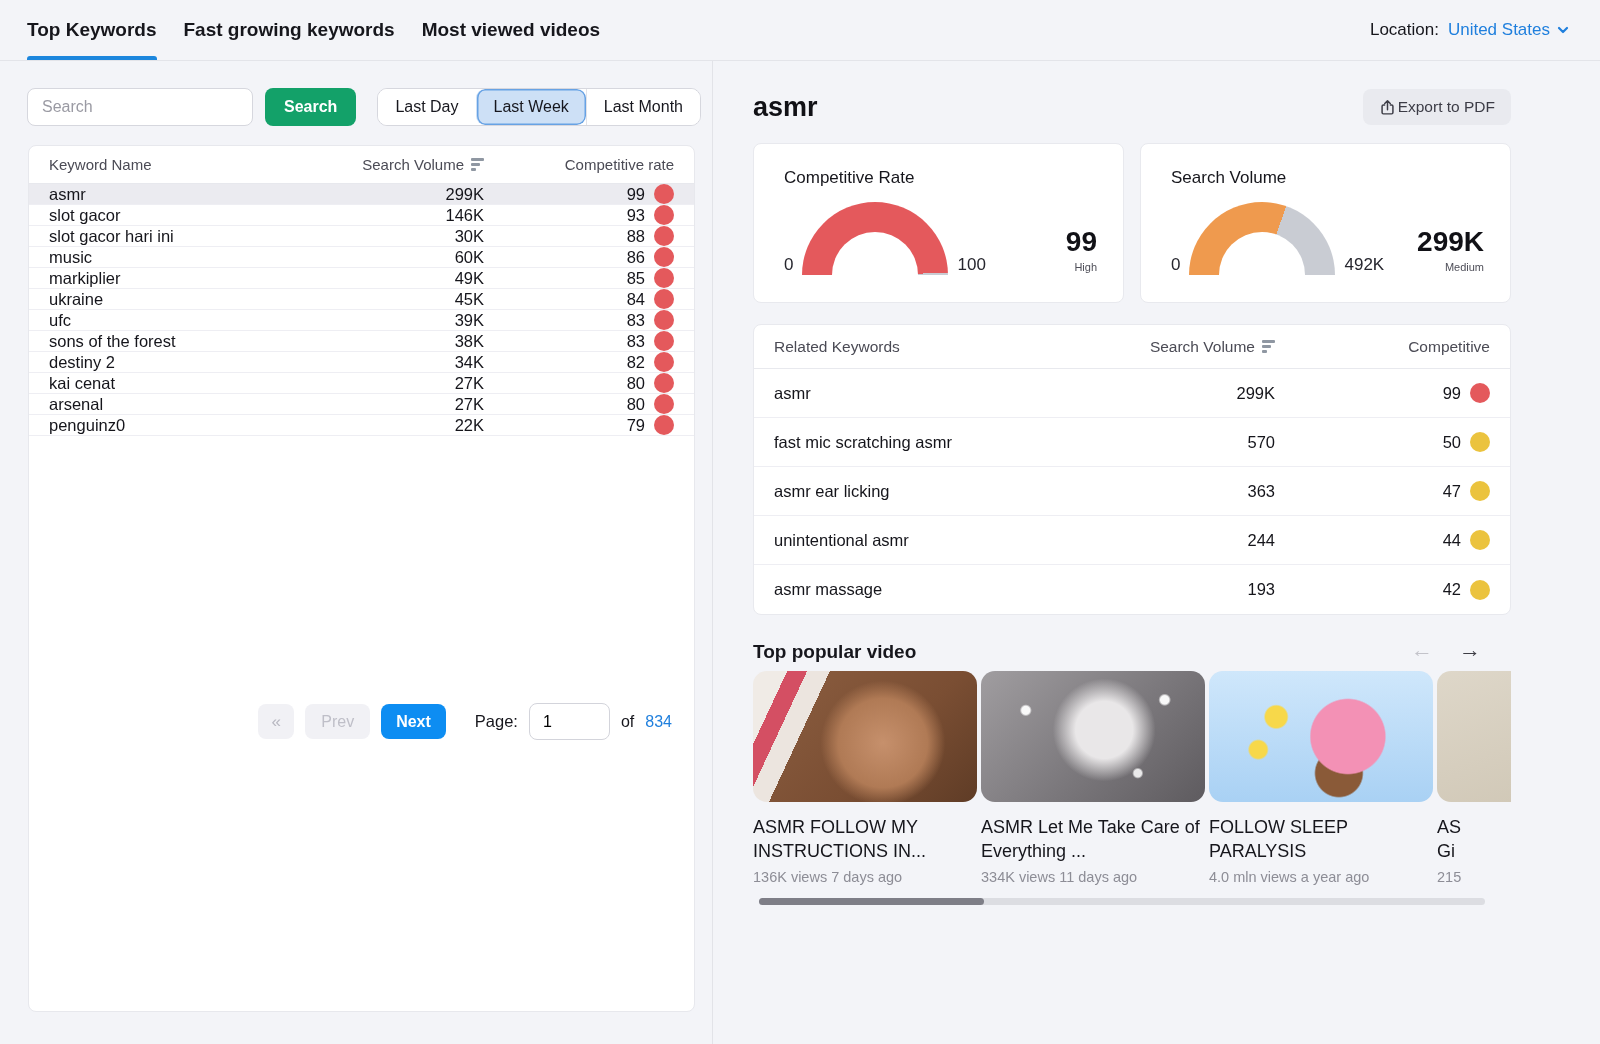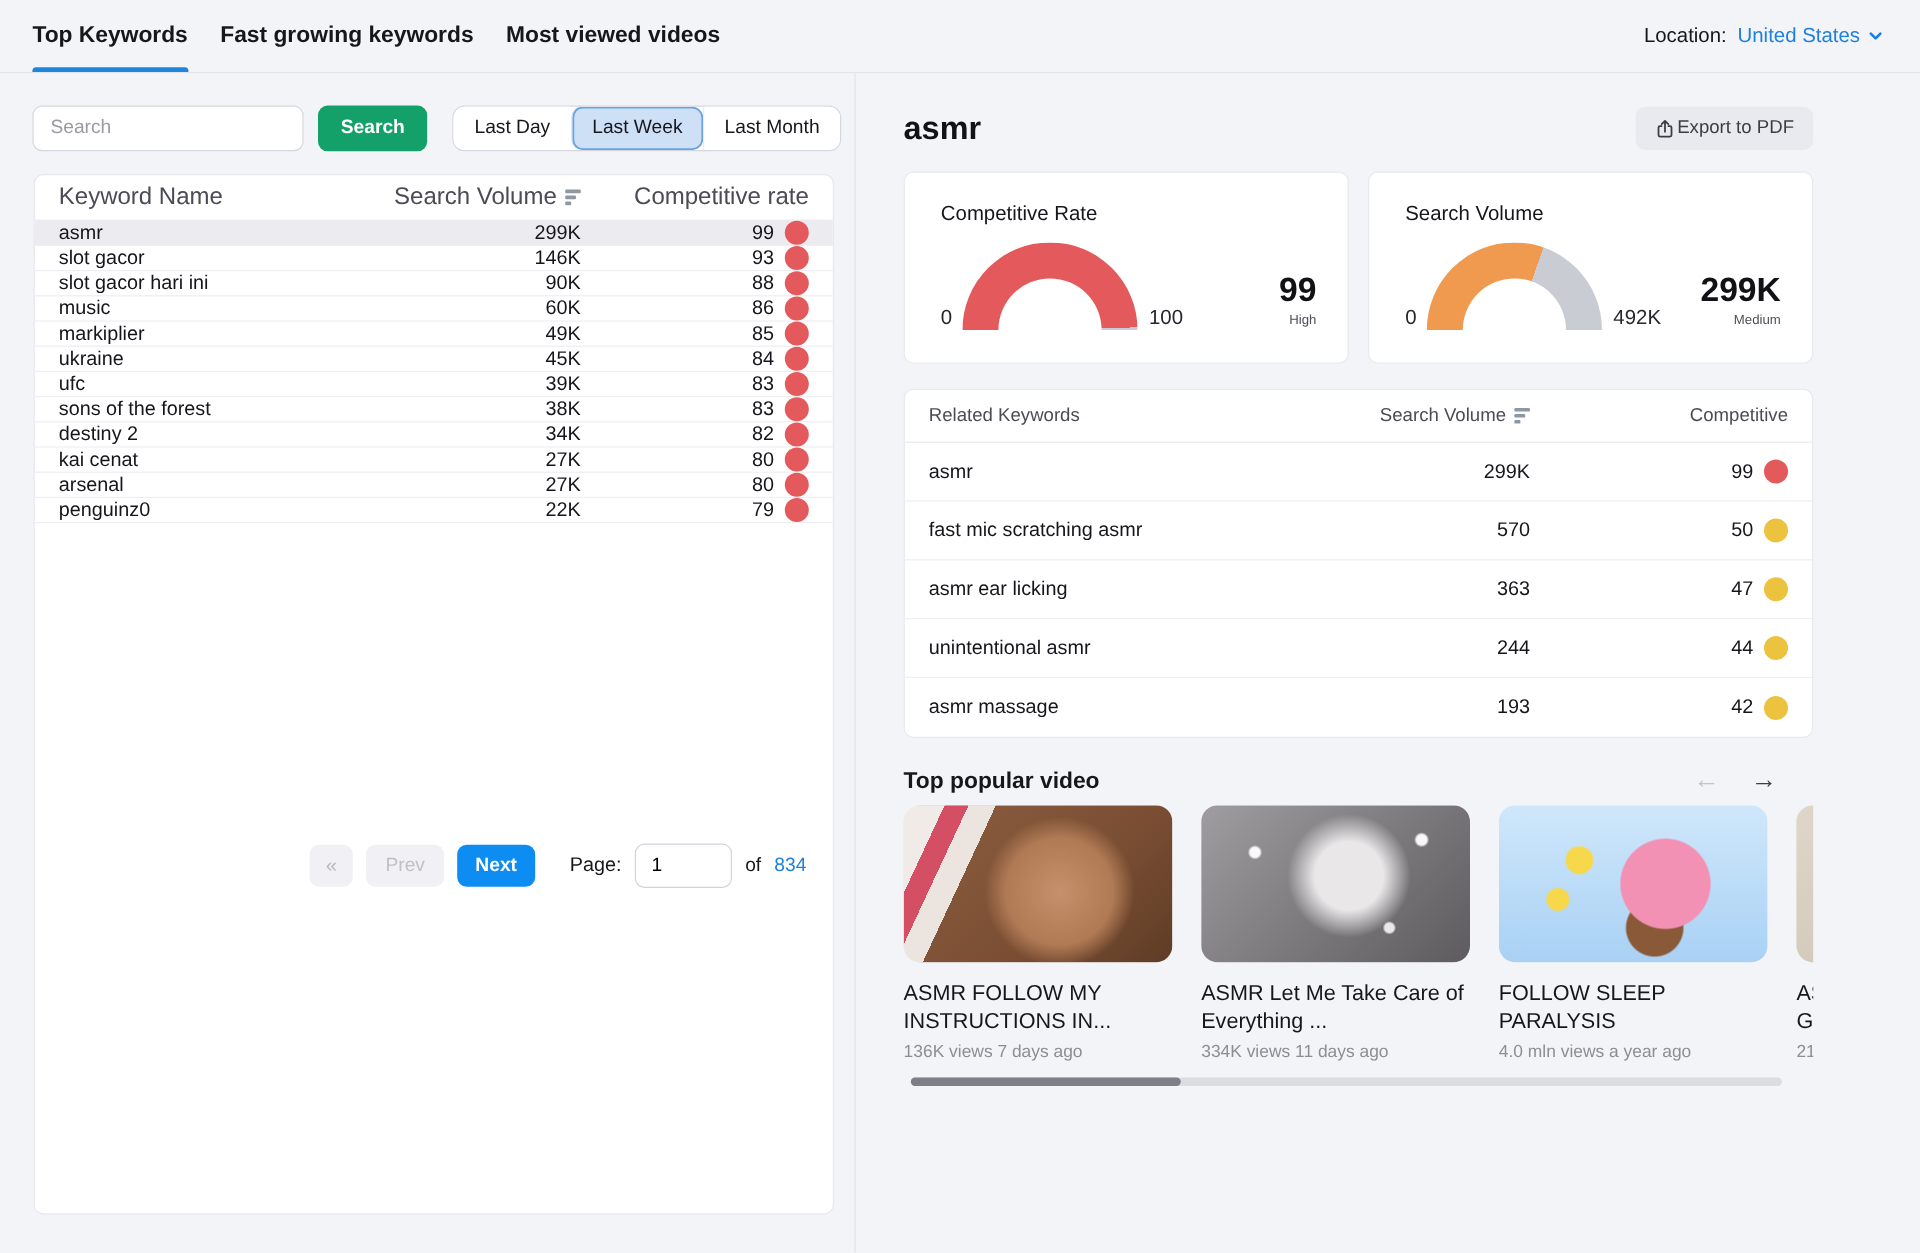--- a/index.html
+++ b/index.html
@@ -29,21 +29,21 @@
   .time-group { margin-left:21px; display:flex; height:38px; background:#fff; border:1px solid #d6d7de; border-radius:10px; }
   .time-btn { padding:0 17px; display:flex; align-items:center; font-size:16px; color:#17171e; background:#fff;
               border:none; border-left:1px solid #e2e3e8; font-family:inherit; cursor:pointer; }
   .time-btn:first-child { border-left:none; border-radius:9px 0 0 9px; }
   .time-btn:last-child { border-radius:0 9px 9px 0; }
   .time-btn.selected { background:#cde0f6; box-shadow:inset 0 0 0 1.5px #67a2e4; border-radius:9px; border-left-color:transparent; }
 
   .kw-card { margin:19px 18px 32px 28px; width:667px; flex:1; background:#fff; border:1px solid #e7e8ed;
              border-radius:8px; display:flex; flex-direction:column; min-height:0; }
   .kw-head { flex:0 0 38px; display:flex; align-items:center; padding:0 20px; border-bottom:1px solid #e7e8ed;
-             color:#4b4b55; font-size:20px; }
+             color:#4b4b55; font-size:15px; }
   .kw-col-name { flex:1; }
   .kw-col-vol { width:170px; display:flex; justify-content:flex-end; align-items:center; gap:7px; }
   .kw-col-rate { width:190px; text-align:right; }
   .sort-icon { display:inline-flex; flex-direction:column; gap:2.5px; align-items:flex-start; }
   .sort-icon i { display:block; height:2.5px; background:#8f97a2; border-radius:1px; }
   .sort-icon i:nth-child(1){ width:13px; } .sort-icon i:nth-child(2){ width:9px; } .sort-icon i:nth-child(3){ width:5px; }
 
   .kw-row { flex:0 0 60px; display:flex; align-items:center; padding:0 20px; border-bottom:1px solid #eeeef3;
             font-size:16.5px; color:#15151b; cursor:pointer; }
   .kw-row.selected { background:#ebebf0; }
@@ -93,21 +93,21 @@
   .rel-row-name { flex:1; }
   .rel-row-vol { width:250px; text-align:right; }
   .rel-row-rate { width:215px; display:flex; justify-content:flex-end; align-items:center; gap:9px; }
 
   .videos-head { width:758px; display:flex; justify-content:space-between; align-items:flex-end; margin-top:22px; }
   .videos-title { font-size:19px; font-weight:700; }
   .carousel-arrows { display:flex; gap:26px; font-size:22px; padding-right:30px; }
   .arrow-left { color:#c3c3ca; cursor:default; }
   .arrow-right { color:#3d3d45; cursor:pointer; }
 
-  .videos-row { width:758px; display:flex; gap:24px; margin-top:8px; overflow:hidden; }
+  .videos-row { width:758px; display:flex; gap:4px; margin-top:8px; overflow:hidden; }
   .video-card { flex:0 0 224px; width:224px; cursor:pointer; }
   .video-thumb { width:224px; height:131px; border-radius:14px; }
   .video-title { margin-top:13px; font-size:18px; line-height:1.35; color:#16161c; white-space:pre-line; }
   .video-views { margin-top:5px; font-size:14.5px; color:#8d8d96; }
 
   .thumb-warm { background:
       linear-gradient(115deg, #f0ebe6 0%, #f0ebe6 12%, #d44f63 12%, #d44f63 19%, #ece5df 19%, #ece5df 27%, rgba(0,0,0,0) 27%),
       radial-gradient(circle at 58% 55%, #c6906c 0%, #b07a55 30%, rgba(0,0,0,0) 42%),
       linear-gradient(135deg, #8d5f41 0%, #7a4e33 60%, #5f3c26 100%); }
   .thumb-silver { background:
@@ -187,21 +187,21 @@
             <div class="kw-row">
               <span class="kw-row-name">slot gacor</span>
               <span class="kw-row-vol">146K</span>
               <div class="kw-row-rate">
                 <span>93</span>
                 <span class="dot" style="background: rgb(228, 89, 92);"></span>
               </div>
             </div>
             <div class="kw-row">
               <span class="kw-row-name">slot gacor hari ini</span>
-              <span class="kw-row-vol">90K</span>
+              <span class="kw-row-vol">30K</span>
               <div class="kw-row-rate">
                 <span>88</span>
                 <span class="dot" style="background: rgb(228, 89, 92);"></span>
               </div>
             </div>
             <div class="kw-row">
               <span class="kw-row-name">music</span>
               <span class="kw-row-vol">60K</span>
               <div class="kw-row-rate">
                 <span>86</span>

